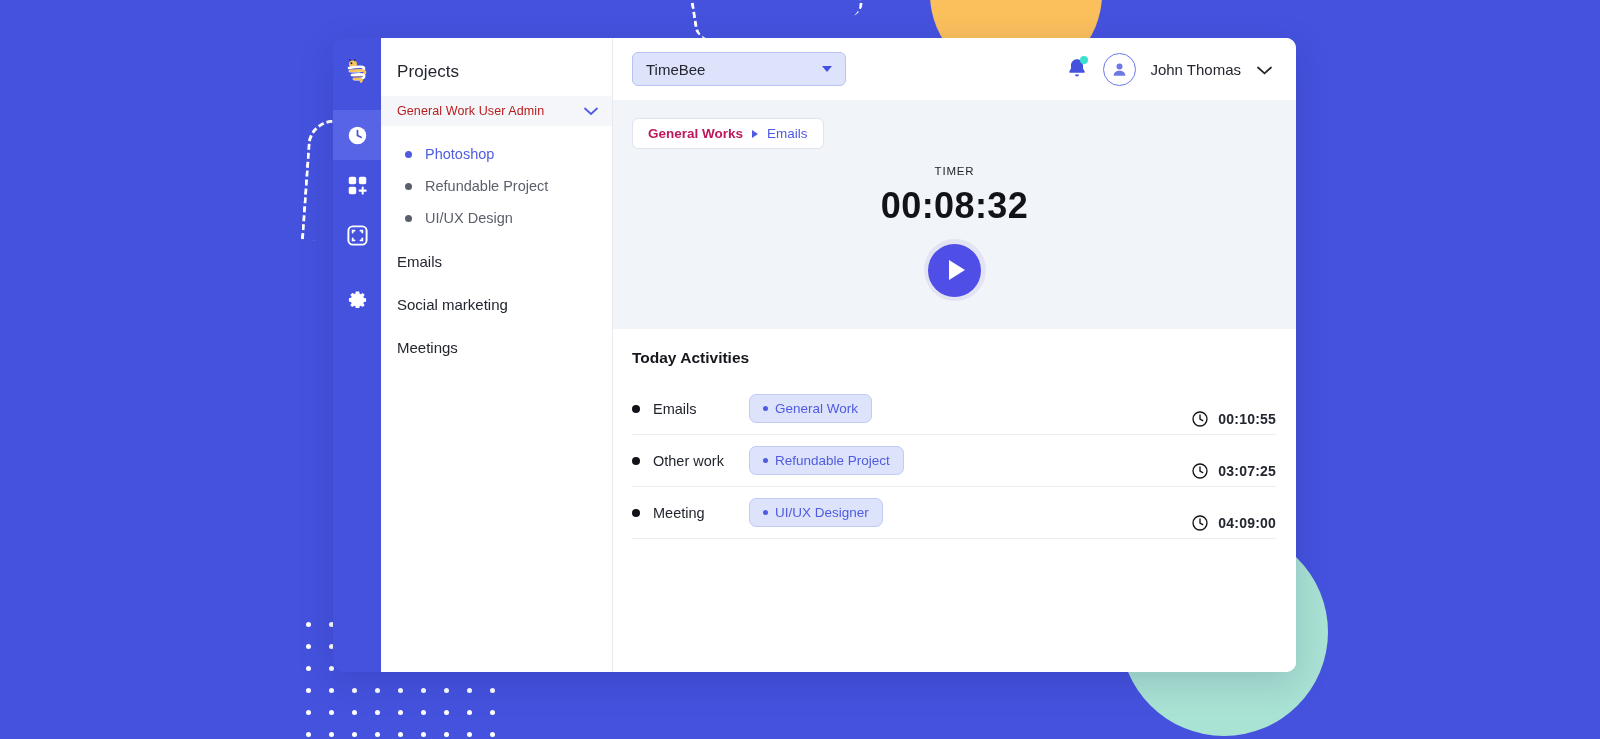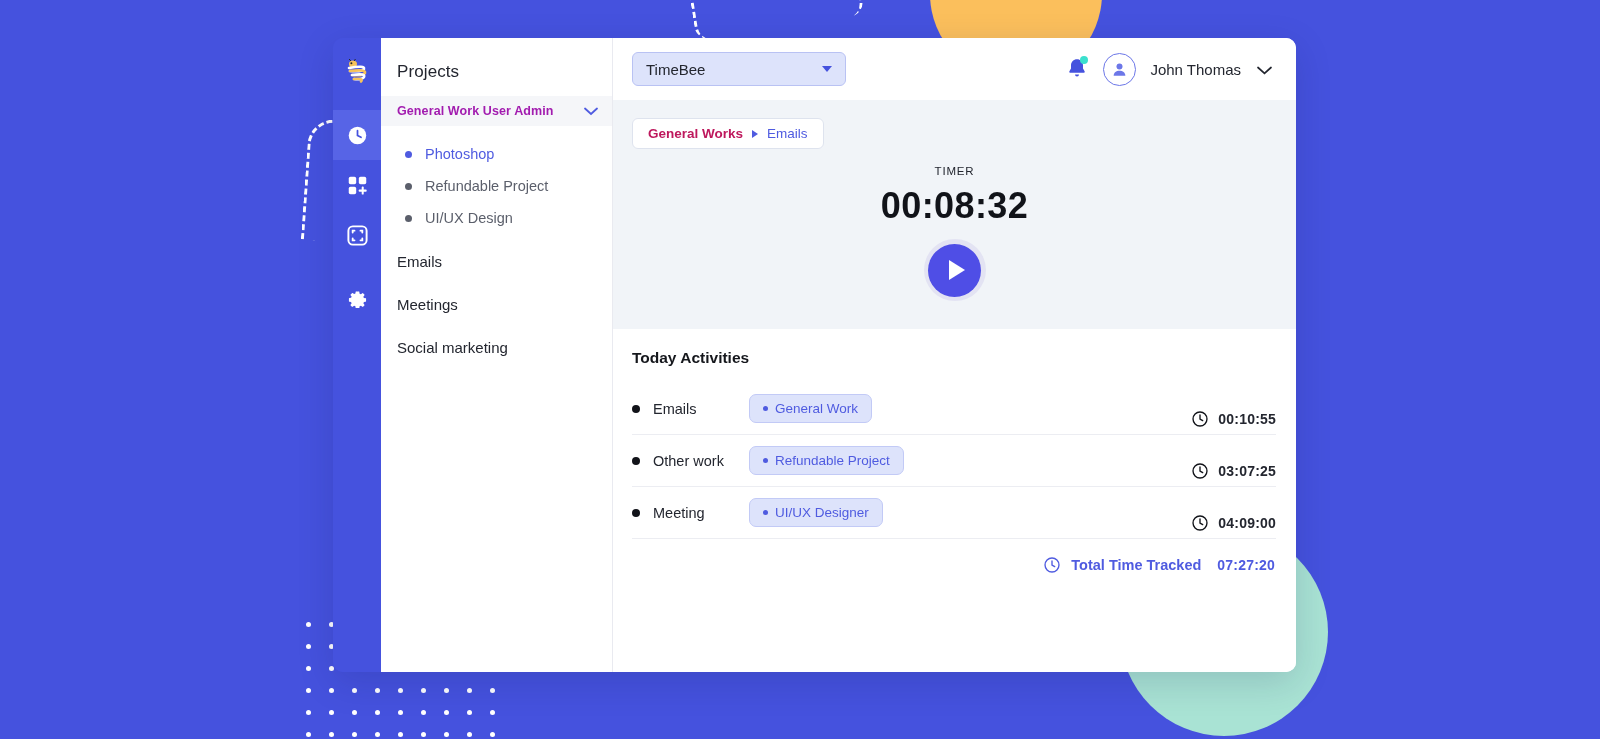--- a/index.html
+++ b/index.html
@@ -111,22 +111,22 @@
   .group-row {
     background: #F5F6F9;
     display: flex;
     align-items: center;
     justify-content: space-between;
     padding: 8px 14px 8px 16px;
     cursor: pointer;
   }
   .group-row .group-label {
     font-size: 12.5px;
-    font-weight: bold;
-    color: #a21caf;
+    font-weight: normal;
+    color: #b91c1c;
     letter-spacing: .1px;
   }
   .chev { color: #4F5BE0; font-size: 13px; line-height: 1; }
   .proj-list { padding: 12px 0 6px 0; }
   .proj-item {
     display: flex;
     align-items: center;
     padding: 8px 0 8px 24px;
     cursor: pointer;
   }
@@ -463,22 +463,22 @@
           <span class="proj-label">Refundable Project</span>
         </div>
         <div class="proj-item">
           <span class="proj-dot"></span>
           <span class="proj-label">UI/UX Design</span>
         </div>
       </div>
 
     <div id="nav-list">
         <div class="nav-item">Emails</div>
+        <div class="nav-item">Social marketing</div>
         <div class="nav-item">Meetings</div>
-        <div class="nav-item">Social marketing</div>
       </div>
   </div>
 
   <div class="main">
 
     <div class="topbar">
       <div class="project-select">
         <span class="sel-text">TimeBee</span>
         <span class="caret"></span>
       </div>
@@ -569,24 +569,16 @@
             <span class="act-time">
               <svg width="18" height="18" viewBox="0 0 24 24">
                 <circle cx="12" cy="12" r="9.3" fill="none" stroke="#111319" stroke-width="1.8"></circle>
                 <path d="M12 6.6 V12 L15.6 14.2" stroke="#111319" stroke-width="1.8" fill="none" stroke-linecap="round"></path>
               </svg>
               <span class="tval">04:09:00</span>
             </span>
           </div>
         </div>
 
-      <div class="total-row">
-        <svg width="18" height="18" viewBox="0 0 24 24">
-          <circle cx="12" cy="12" r="9.3" fill="none" stroke="#4F5BE0" stroke-width="1.8"></circle>
-          <path d="M12 6.6 V12 L15.6 14.2" stroke="#4F5BE0" stroke-width="1.8" fill="none" stroke-linecap="round"></path>
-        </svg>
-        <span class="total-label">Total Time Tracked</span>
-        <span class="total-val">07:27:20</span>
-      </div>
     </div>
 
   </div>
 </div>
 
 </body></html>

